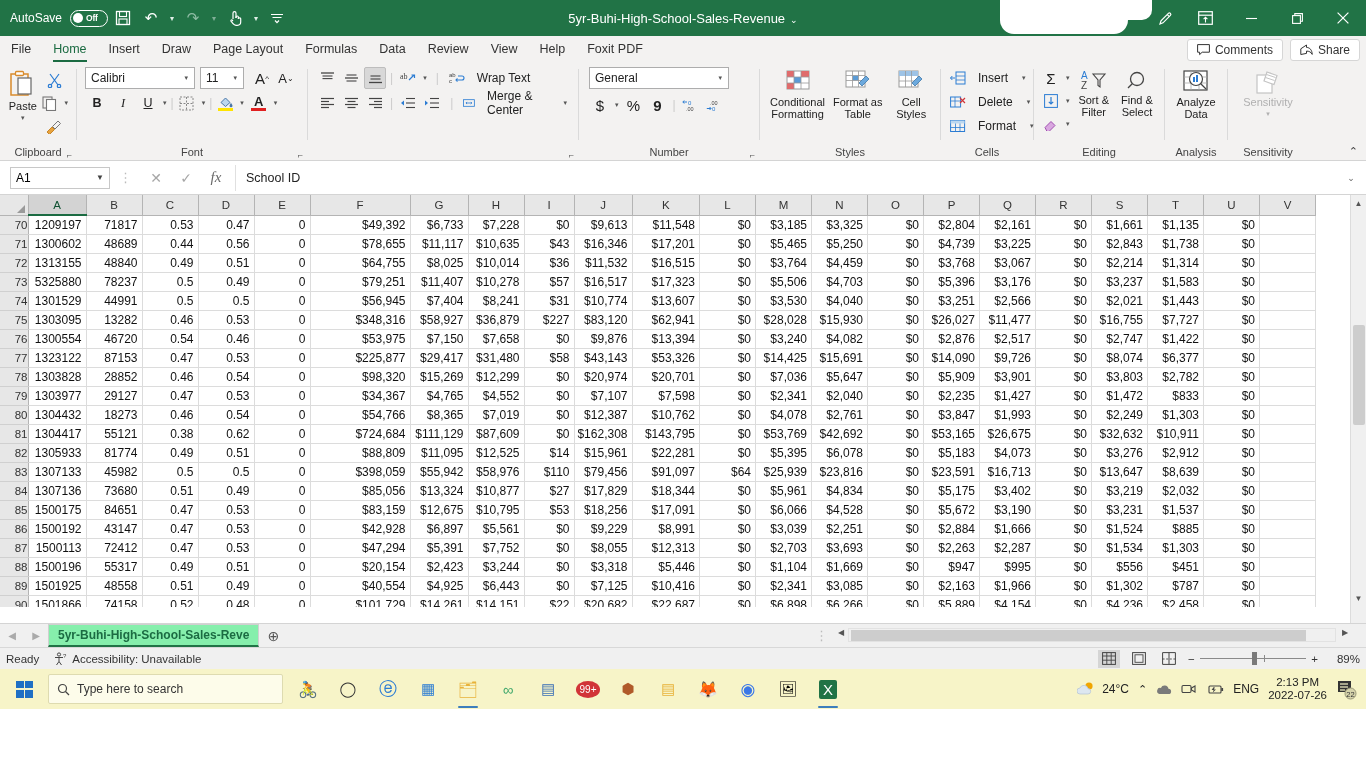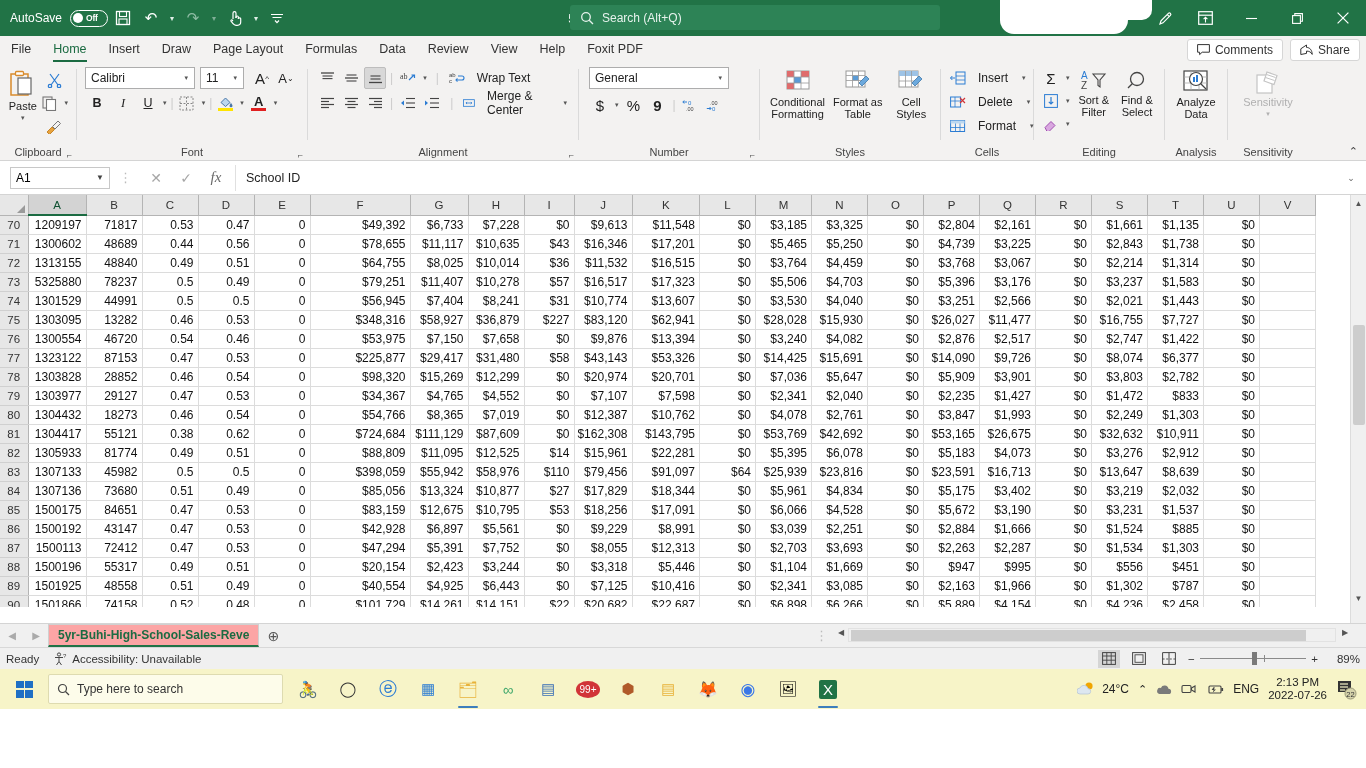--- a/index.html
+++ b/index.html
@@ -153,42 +153,42 @@
     border-left: 8px solid transparent; border-bottom: 8px solid #9a9a9a;
   }
   th.colh {
     height: 20px; background: #e7e7e7; font-weight: normal; font-size: 11.5px;
     color: #333; border-right: 1px solid #b4b4b4; border-bottom: 1px solid #b4b4b4;
     text-align: center;
   }
   th.colh.sel { background: #d3d3d3; color: #0f5132; border-bottom: 2px solid #1b6b42; }
   td.rowh {
     width: 28px; height: 19px; background: #e7e7e7; font-size: 11.5px; color: #333;
-    text-align: center; border-right: 1px solid #b4b4b4; border-bottom: 1px solid #d0d0d0;
+    text-align: right; border-right: 1px solid #b4b4b4; border-bottom: 1px solid #d0d0d0;
   }
   td.cell {
     height: 19px; font-size: 12px; color: #111; text-align: right;
     padding-right: 4px; border-right: 1px solid #dcdcdc; border-bottom: 1px solid #dcdcdc;
     overflow: hidden; white-space: nowrap;
   }
   .vscroll {
     position: absolute; right: 0; top: 0; width: 16px; bottom: 0; background: #f0f0f0;
     border-left: 1px solid #dcdcdc;
   }
   .vs-btn { height: 17px; display:flex; align-items:center; justify-content:center; font-size:8px; color:#555; background:#f0f0f0;}
   .vs-thumb { position: absolute; top: 130px; left: 2px; width: 12px; height: 100px; background: #cdcdcd; border-radius: 2px; }
 
   
   .sheettabs {
     height: 24px; background: #f0f0f0; display: flex; align-items: center;
     border-top: 1px solid #d4d4d4; position: relative;
   }
   .nav-arrow { width: 24px; text-align: center; color: #aaa; font-size: 10px; }
   .stab {
-    height: 23px; background: #fca5a5; border: 1px solid #d0d0d0; border-bottom: 2.5px solid #217346;
+    height: 23px; background: #86efac; border: 1px solid #d0d0d0; border-bottom: 2.5px solid #217346;
     padding: 0 9px; display: flex; align-items: center; font-size: 12px; font-weight: bold;
     color: #1b6b42;
   }
   .addsheet { width: 28px; text-align: center; color: #555; font-size: 14px; }
   .htrack {
     position: absolute; right: 16px; left: 830px; height: 14px; top: 4px;
     background: #f0f0f0; border: 1px solid #e2e2e2;
   }
   .hthumb { position:absolute; left: 2px; top: 1px; width: 455px; height: 11px; background: #cdcdcd; }
   .harrow { position: absolute; width: 14px; height: 14px; top: 4px; text-align:center; font-size: 8px; color:#555;}
@@ -263,27 +263,20 @@
       <svg width="14" height="12" viewBox="0 0 14 12">
           <path d="M1 2.5h12M2.5 5.5h9M5 8.5l2 2.2 2-2.2" fill="none" stroke="#fff" stroke-width="1.2"></path>
         </svg>
     </div>
   </div>
 
   <div class="doc-title">
     <span class="name">5yr-Buhi-High-School-Sales-Revenue</span><span class="chev">⌄</span>
   </div>
 
-  <div class="searchbox">
-    <svg width="14" height="14" viewBox="0 0 14 14">
-        <circle cx="6" cy="6" r="4.3" fill="none" stroke="#e6f2ec" stroke-width="1.3"></circle>
-        <line x1="9.2" y1="9.2" x2="13" y2="13" stroke="#e6f2ec" stroke-width="1.3"></line>
-      </svg>
-    <span>Search (Alt+Q)</span>
-  </div>
 
   <div class="whiteblob"></div>
   <div class="whiteblob2"></div>
 
   <div class="tb-right">
     <div class="pen-btn">
       <svg width="17" height="17" viewBox="0 0 17 17">
           <path d="M3 14l1-3.2L11.4 3.4a1.4 1.4 0 0 1 2 2L6 12.8 3 14z" fill="none" stroke="#fff" stroke-width="1.2"></path>
           <path d="M10.3 4.6l2.1 2.1" stroke="#fff" stroke-width="1.1"></path>
         </svg>
@@ -530,21 +523,20 @@
         <div class="labelbtn">
           <svg width="16" height="14" viewBox="0 0 16 14">
               <rect x="0.6" y="2.5" width="14.8" height="9" fill="none" stroke="#2b7cd3" stroke-width="1.1"></rect>
               <path d="M4 7h8M5.5 5.5L4 7l1.5 1.5M10.5 5.5L12 7l-1.5 1.5" fill="none" stroke="#2b7cd3" stroke-width="1.1"></path>
             </svg>
           <span>Merge &amp; Center</span>
           <span class="caret">▾</span>
         </div>
       </div>
     </div>
-    <div class="grp-title">Alignment</div>
     <div class="dlg-launcher">⌐</div>
   </div>
   <div class="grp-sep"></div>
 
   <div class="grp" style="width:180px;">
     <div class="grp-body" style="flex-direction:column; padding-left:10px; gap:5px;">
       <div class="combo" style="width:140px;">
         <span>General</span>
           <span class="caret">▾</span>
       </div>

